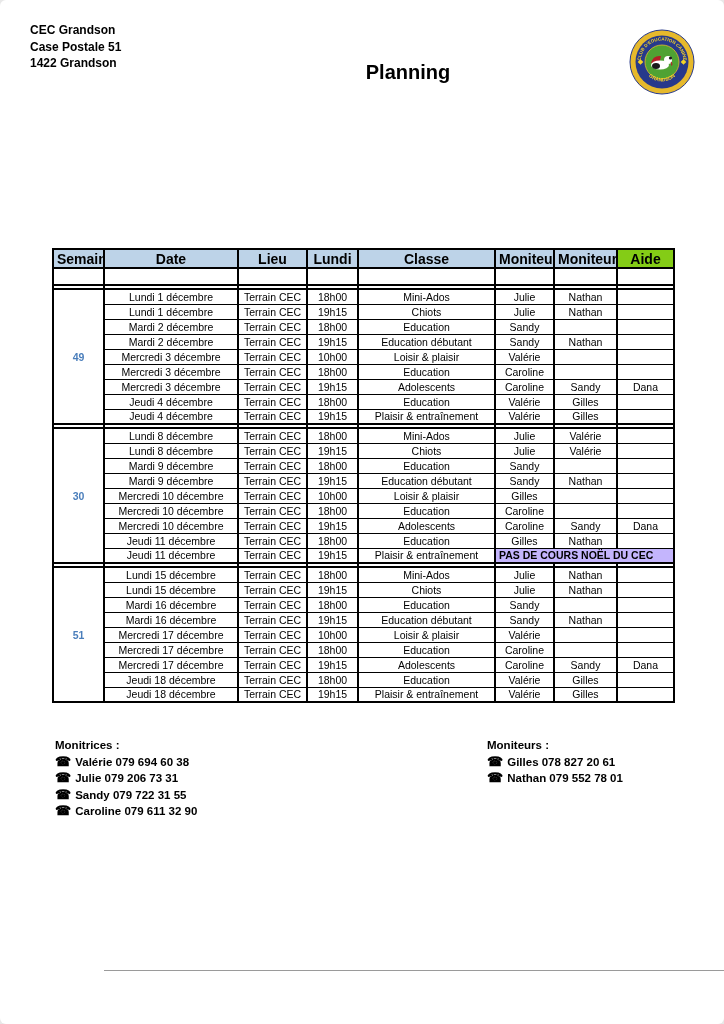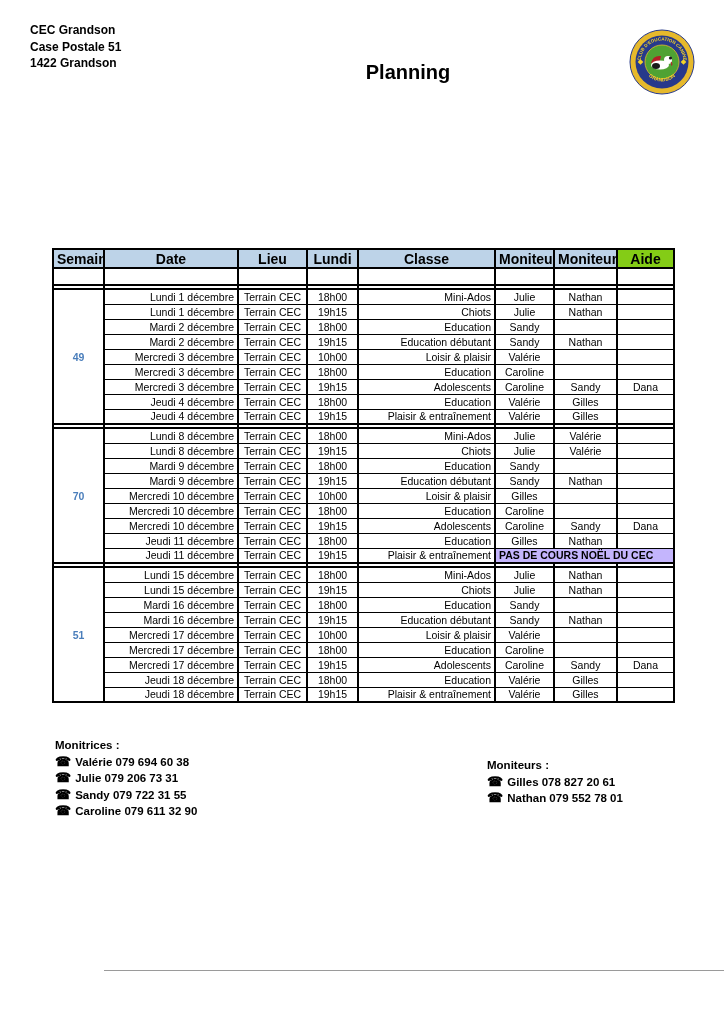--- a/index.html
+++ b/index.html
@@ -1,19 +1,20 @@
 <!DOCTYPE html>
 <html><head>
 <meta charset="utf-8">
 <style>
   html,body { margin:0; padding:0; background:#e8e8e8; }
   .page {
     position:relative; width:724px; height:1024px; margin:0 auto;
     background:#ffffff; font-family:"Liberation Sans", sans-serif; color:#000;
     overflow:hidden;
+    border-radius:6px;
   }
   
   .org-block { position:absolute; left:30px; top:22px; font-size:12px; font-weight:bold; line-height:16.5px; }
   .doc-title { position:absolute; left:0; top:58px; width:724px; text-align:center; font-weight:bold; font-size:20px; line-height:29px;padding-left:46px; }
   .logo-wrap { position:absolute; left:629px; top:29px; width:66px; height:66px; }
 
   
   .table-wrap { position:absolute; left:52px; top:248px; }
   table.planning { border-collapse:collapse; table-layout:fixed; width:621px; border:2px solid #000; }
   table.planning th, table.planning td {
@@ -24,29 +25,29 @@
     height:19px; font-size:14px; font-weight:bold; text-align:center;
     border:2px solid #000;
   }
   tr.empty-row td { height:17px; border-top:2px solid #000; border-bottom:2px solid #000; }
   tr.thin-row td, tr.spacer-row td { height:4px; padding:0; border-top:2px solid #000; border-bottom:2px solid #000; }
   tr.data-row td { height:15px; font-size:10.5px; }
   td.week-cell {
     font-weight:bold; font-size:11px; text-align:center; vertical-align:middle;
     border-top:2px solid #000; border-bottom:2px solid #000;
   }
-  td.cell-left { text-align:right; }
+  td.cell-left { text-align:center; }
   td.cell-center { text-align:center; }
   td.note-cell { font-weight:bold; font-size:10.5px; text-align:left; padding-left:2px; }
   .bottom-rule { position:absolute; left:52px; top:722px; width:621px; height:1px; background:#9a9a9a; }
 
   
   .footer-col { position:absolute; top:738px; font-size:11.5px; font-weight:bold; line-height:15.5px; }
   .footer-col.left { left:55px; }
-  .footer-col.right { left:487px;margin-top:20px; }
+  .footer-col.right { left:487px; }
   .footer-col .entry .phone-icon { font-size:13px; margin-right:4px; }
 </style>
 </head>
 <body>
 
 <div class="page">
 
   <div class="org-block">
     <div>CEC Grandson</div>
     <div>Case Postale 51</div>
@@ -216,21 +217,21 @@
             <td></td>
             <td></td>
             <td></td>
             <td></td>
             <td></td>
             <td></td>
             <td></td>
             <td></td>
           </tr>
           <tr class="data-row">
-            <td class="week-cell" rowspan="9" style="color: rgb(74, 126, 187);">70</td>
+            <td class="week-cell" rowspan="9" style="color: rgb(74, 126, 187);">30</td>
             <td class="cell-left">Lundi 8 décembre</td>
             <td class="cell-center">Terrain CEC</td>
             <td class="cell-center">18h00</td>
             <td class="cell-left">Mini-Ados</td>
             <td class="cell-center">Julie</td>
             <td class="cell-center">Valérie</td>
             <td class="cell-center"></td>
           </tr>
           <tr class="data-row">
             <td class="cell-left">Lundi 8 décembre</td>

